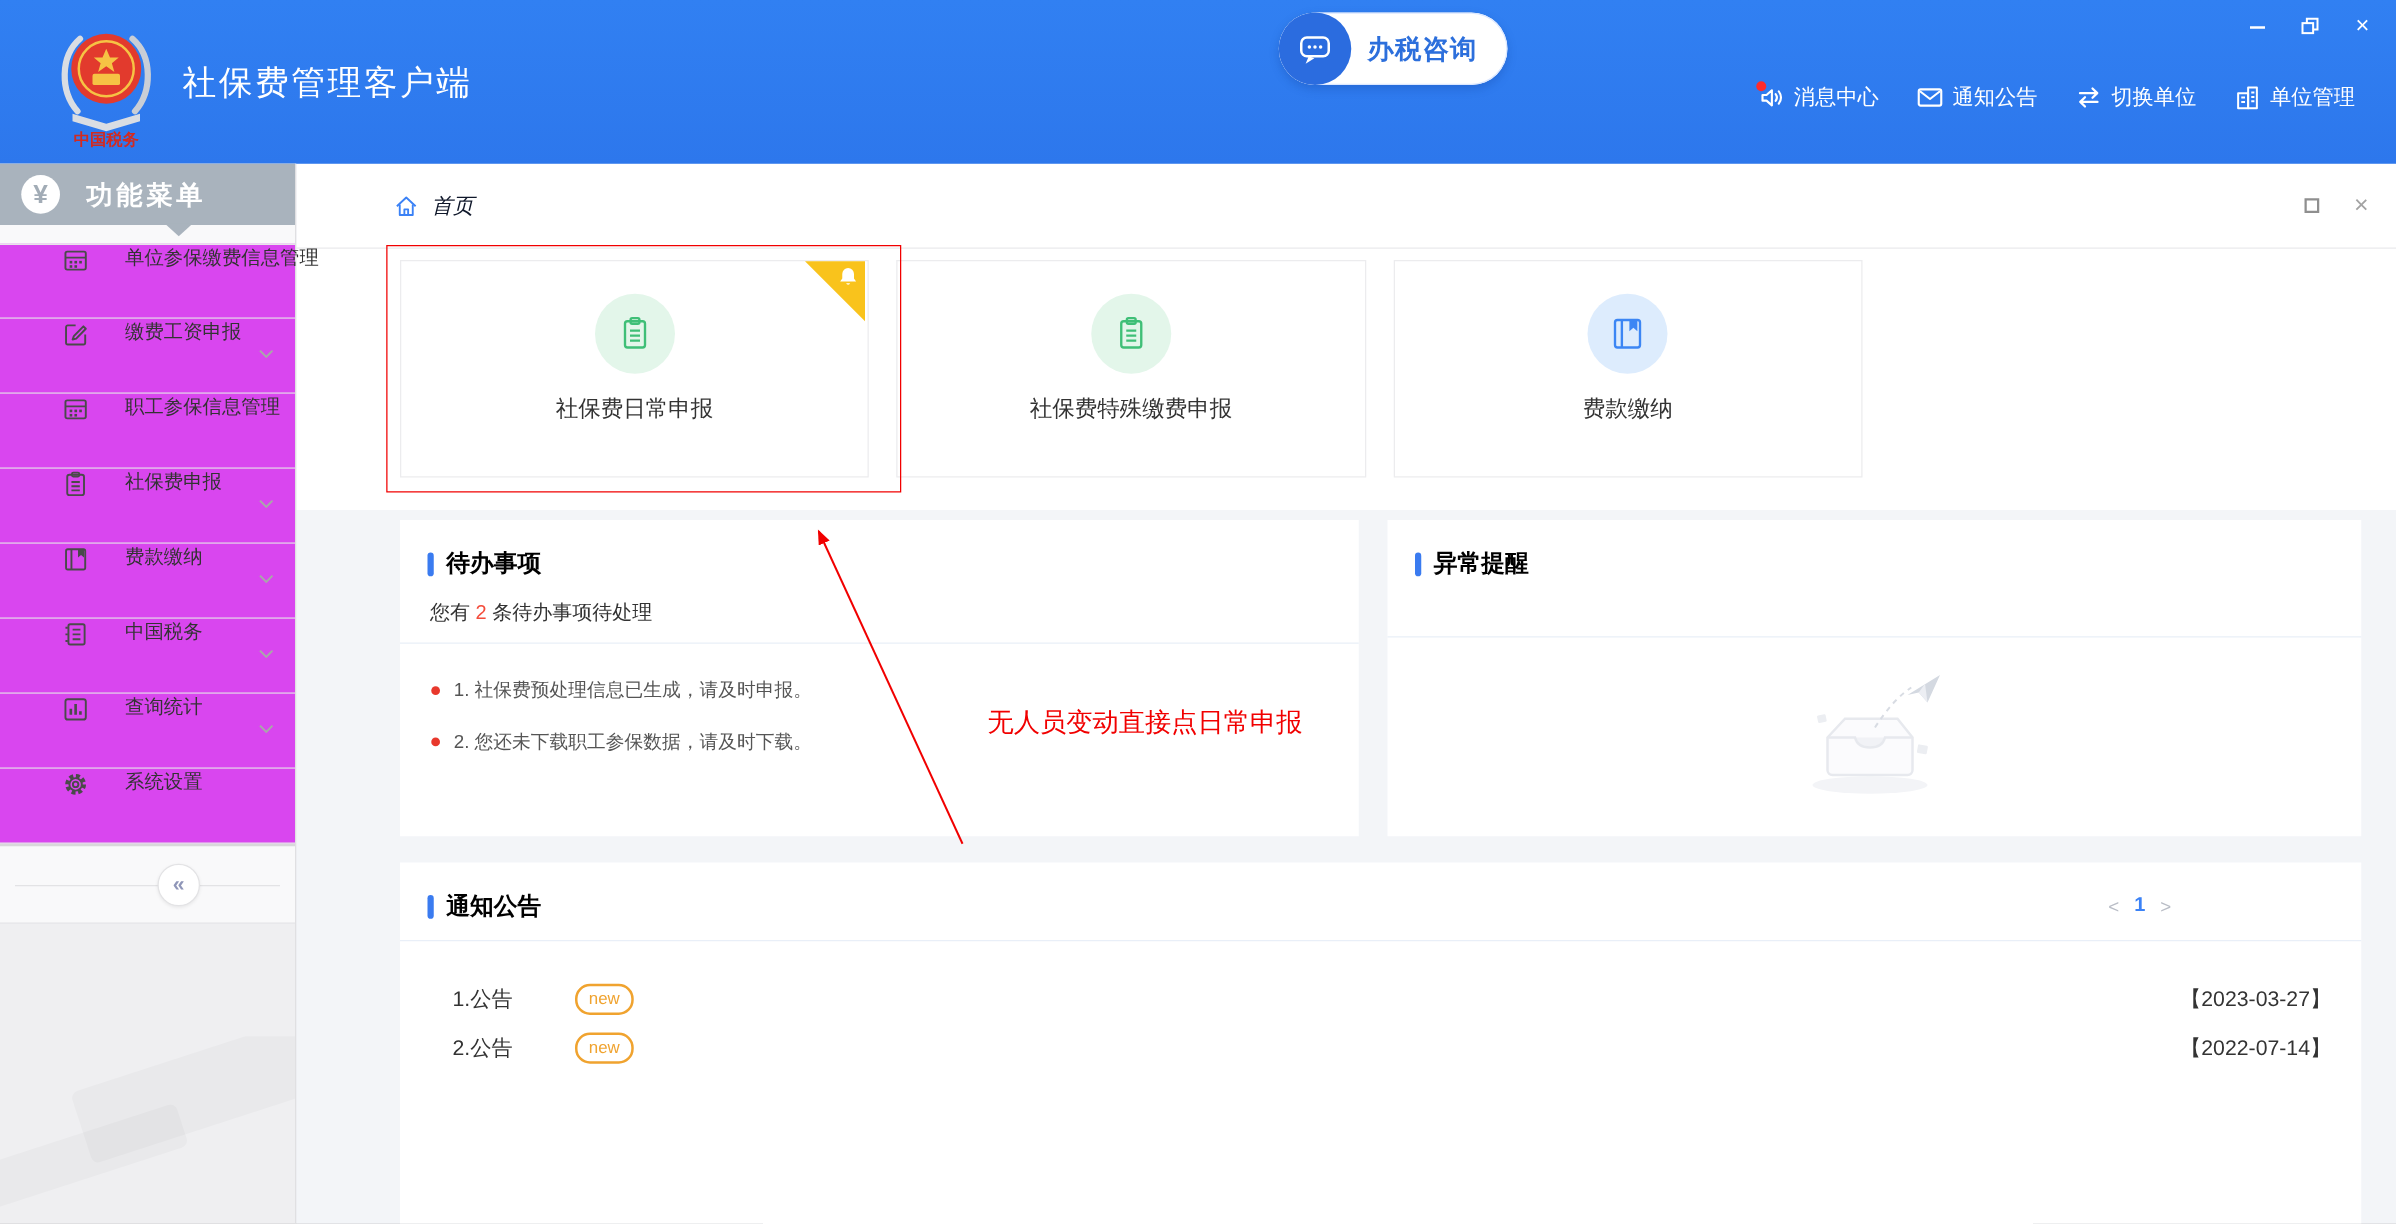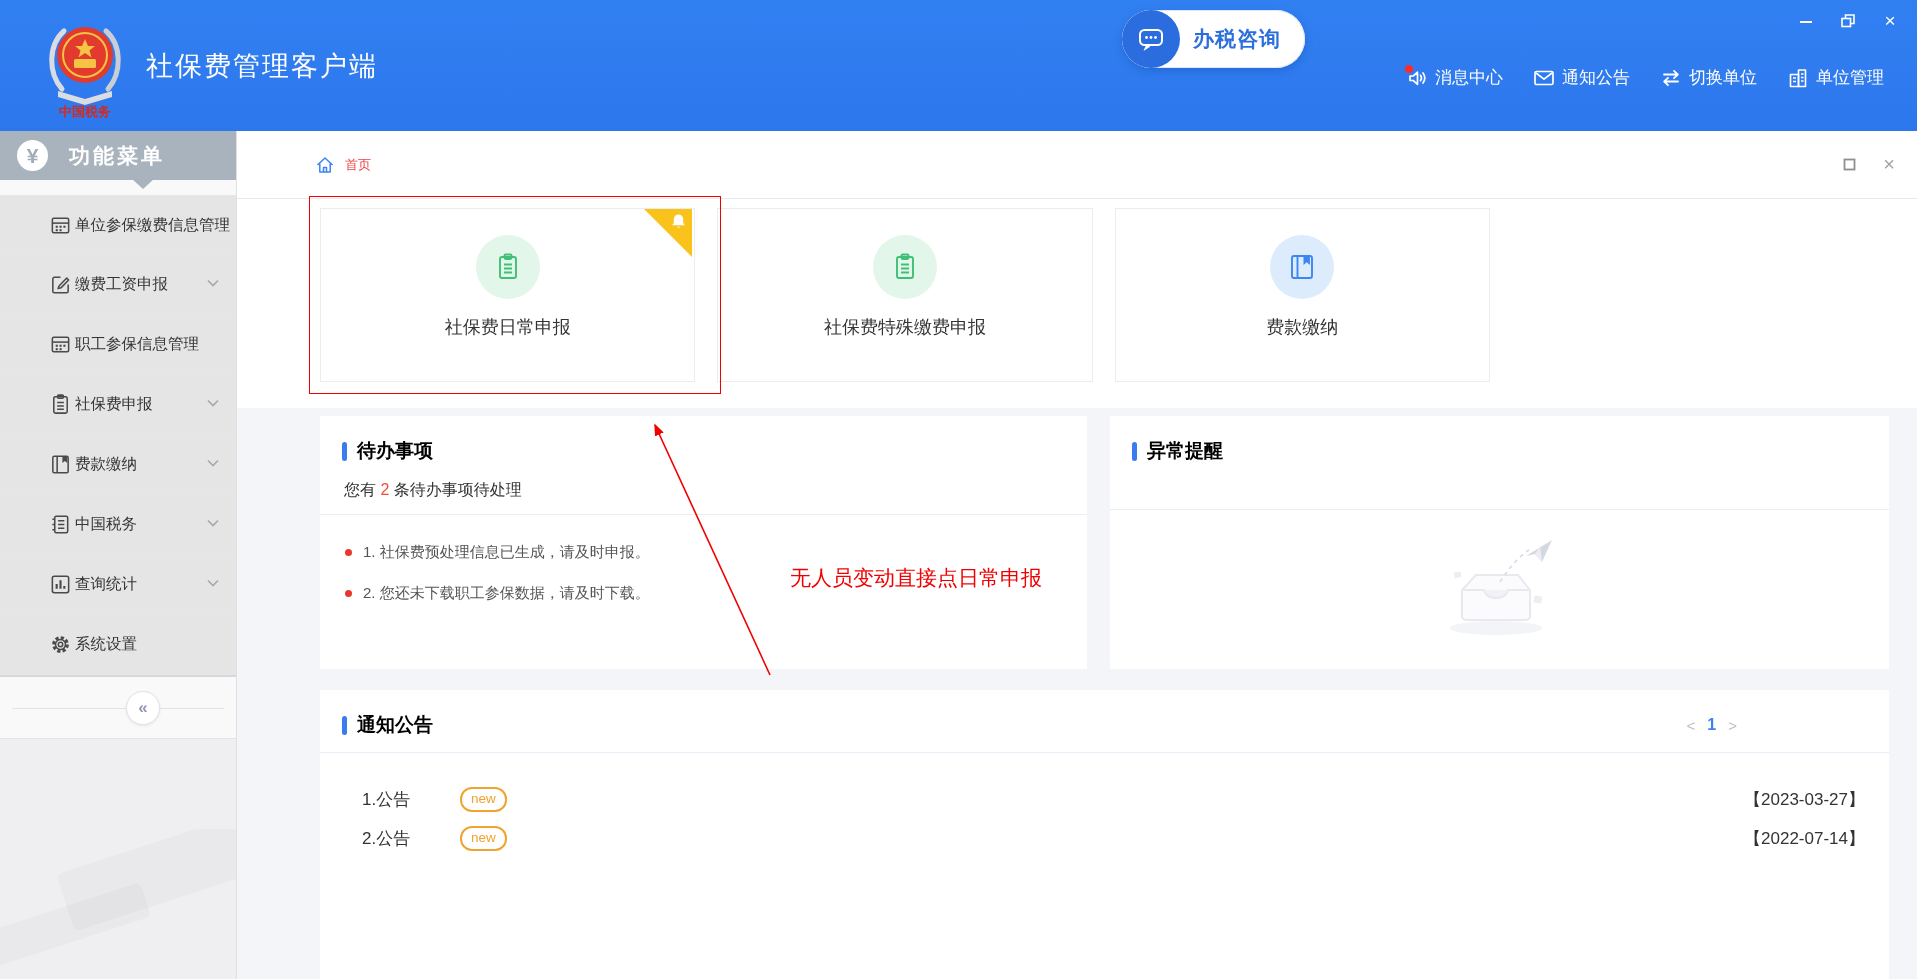--- a/index.html
+++ b/index.html
@@ -9,21 +9,21 @@
   
   .topbar { position: relative; height: 131px; background: linear-gradient(180deg,#3180f2,#2d77ec); color: #fff; }
   .brand { position: absolute; left: 44px; top: 0; height: 131px; display: flex; align-items: center; gap: 20px; }
   .logo-svg { display: block; }
   .app-title { font-size: 27px; font-weight: 500; letter-spacing: 2px; color: #fff; }
 
   .win-controls { position: absolute; top: 12px; right: 18px; display: flex; align-items: center; gap: 24px; }
   .win-btn { display: inline-flex; align-items: center; justify-content: center; width: 18px; height: 18px; cursor: pointer; color: #fff; }
   .win-x { font-size: 19px; line-height: 18px; color: #fff; }
 
-  .consult { position: absolute; left: 1122px; top: 10px; height: 58px; background: #fff; border-radius: 29px;
+  .consult { position: absolute; left: 1023px; top: 10px; height: 58px; background: #fff; border-radius: 29px;
              display: flex; align-items: center; box-shadow: 0 3px 8px rgba(15,60,150,.28), 0 0 0 1px #dce8ff inset; padding-right: 24px; cursor: pointer; }
   .consult-ic { width: 58px; height: 58px; border-radius: 50%; background: #2b6cdf; display: flex; align-items: center; justify-content: center; flex: none; }
   .consult-label { margin-left: 13px; color: #2c6fdc; font-size: 21px; font-weight: 700; letter-spacing: 1px; }
 
   .topnav { position: absolute; right: 33px; top: 66px; display: flex; gap: 30px; }
   .topnav-item { display: flex; align-items: center; gap: 7px; font-size: 17px; color: #fff; cursor: pointer; }
   .tn-ic { position: relative; width: 22px; height: 22px; display: flex; align-items: center; justify-content: center; }
   .tn-dot { position: absolute; left: -1px; top: -2px; width: 8px; height: 8px; background: #ff2b2b; border-radius: 50%; }
 
   
@@ -31,40 +31,40 @@
 
   
   .sidebar { position: relative; width: 237px; flex: none; background: #efeff1; border-right: 1px solid #e0e0e2; }
   .side-head { position: relative; height: 49px; background: #a9b3bd; display: flex; align-items: center; padding-left: 17px; gap: 21px; }
   .yen-circle { width: 31px; height: 31px; border-radius: 50%; background: #fff; color: #a2acb6; font-size: 21px; font-weight: 700;
                 display: flex; align-items: center; justify-content: center; }
   .side-head-t { color: #fff; font-size: 21px; font-weight: 700; letter-spacing: 3px; }
   .notch { position: absolute; left: 132px; bottom: -9px; width: 0; height: 0;
            border-left: 11px solid transparent; border-right: 11px solid transparent; border-top: 10px solid #a9b3bd; }
   .menu-wrap { background: #f9f9fa; padding-top: 15px; }
-  .menu-item { position: relative; height: 60px; display: flex; align-items: center; padding: 0 16px 0 48px; gap: 3px;
-               border-bottom: 1px solid #e6e6e8; cursor: pointer; background: #e5e5e5; }
+  .menu-item { position: relative; height: 60px; display: flex; padding: 0 16px 0 48px; gap: 28px;
+               border-bottom: 1px solid #e6e6e8; cursor: pointer; background: #d946ef; }
   .menu-item:first-child { border-top: 1px solid #e6e6e8; }
   .mi-ic { width: 24px; height: 24px; flex: none; display: flex; align-items: center; justify-content: center; }
   .mi-label { font-size: 15.5px; color: #333; white-space: nowrap; }
   .mi-chev { position: absolute; right: 17px; top: 24px; }
   .collapse-strip { position: relative; height: 64px; background: #f9f9fa; border-top: 2px solid #d8d8da; border-bottom: 1px solid #e4e4e6; }
   .collapse-strip .hairline { position: absolute; left: 12px; right: 12px; top: 50%; height: 1px; background: #e3e3e5; }
   .collapse-btn { position: absolute; left: 126px; top: 50%; margin-top: -17px; width: 34px; height: 34px; border-radius: 50%;
                   background: #fff; border: 1px solid #e3e3e5; box-shadow: 0 1px 3px rgba(0,0,0,.08); color: #8f96b8;
                   font-size: 17px; font-weight: 700; cursor: pointer; display: flex; align-items: center; justify-content: center; font-family: inherit; }
   .side-deco { position: absolute; bottom: 0; left: 0; width: 236px; height: 150px; overflow: hidden; }
   .side-deco i { position: absolute; display: block; background: rgba(0,0,0,.025); }
   .side-deco .d1 { width: 220px; height: 60px; left: 60px; top: 10px; transform: rotate(-18deg); border-radius: 6px; }
   .side-deco .d2 { width: 180px; height: 36px; left: -30px; top: 80px; transform: rotate(-18deg); border-radius: 6px; }
 
   
   .content { flex: 1; display: flex; flex-direction: column; background: #f3f5f8; min-width: 0; }
   .crumb-bar { height: 68px; background: #fff; border-bottom: 1px solid #e9e9eb; display: flex; align-items: center; padding: 0 19px 0 78px; flex: none; }
-  .crumb-label { margin-left: 10px; color: #ef4444; font-size: 13px; cursor: pointer; }
+  .crumb-label { margin-left: 10px; color: #0f172a; font-size: 17px; cursor: pointer; font-style: italic; }
   .crumb-right { margin-left: auto; display: flex; align-items: center; gap: 22px; }
   .crumb-btn { display: inline-flex; align-items: center; justify-content: center; width: 18px; height: 18px; cursor: pointer; }
   .crumb-x { color: #a3a3a3; font-size: 20px; }
 
   .page { flex: 1; display: flex; flex-direction: column; overflow: hidden; }
 
   
   .cards-section { background: #fff; padding: 9px 30px 26px 83px; flex: none; }
   .cards-grid { display: grid; grid-template-columns: repeat(4, 1fr); gap: 22px; }
   .card { position: relative; height: 174px; background: #fff; border: 1px solid #ececee; display: flex; flex-direction: column; align-items: center; cursor: pointer; }

